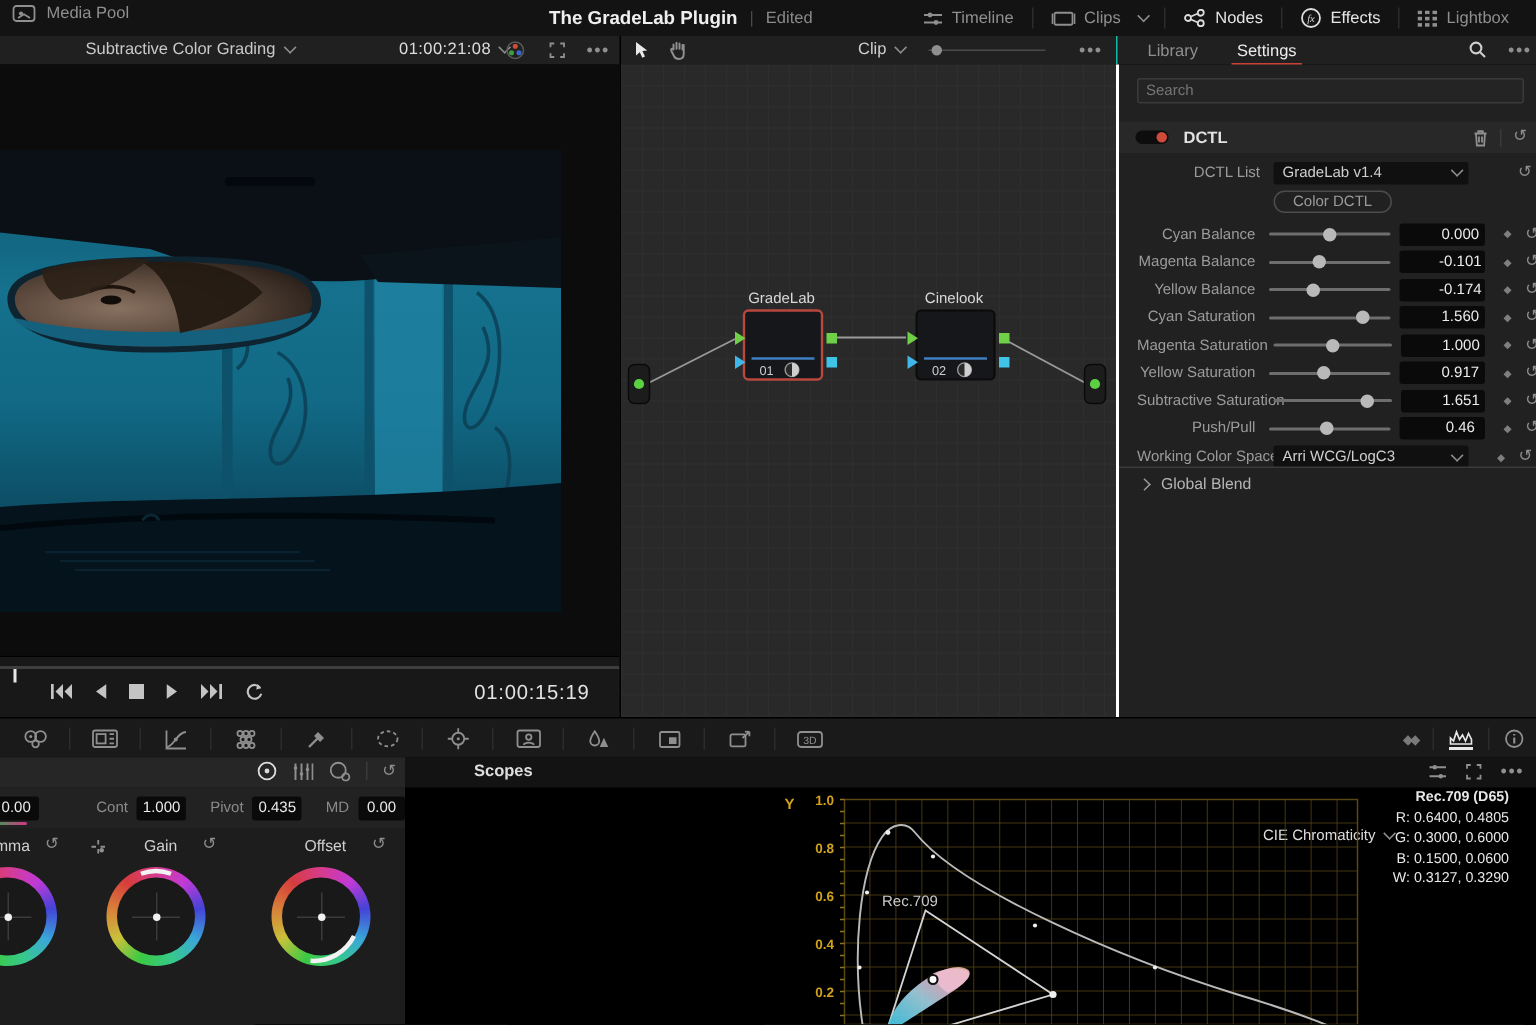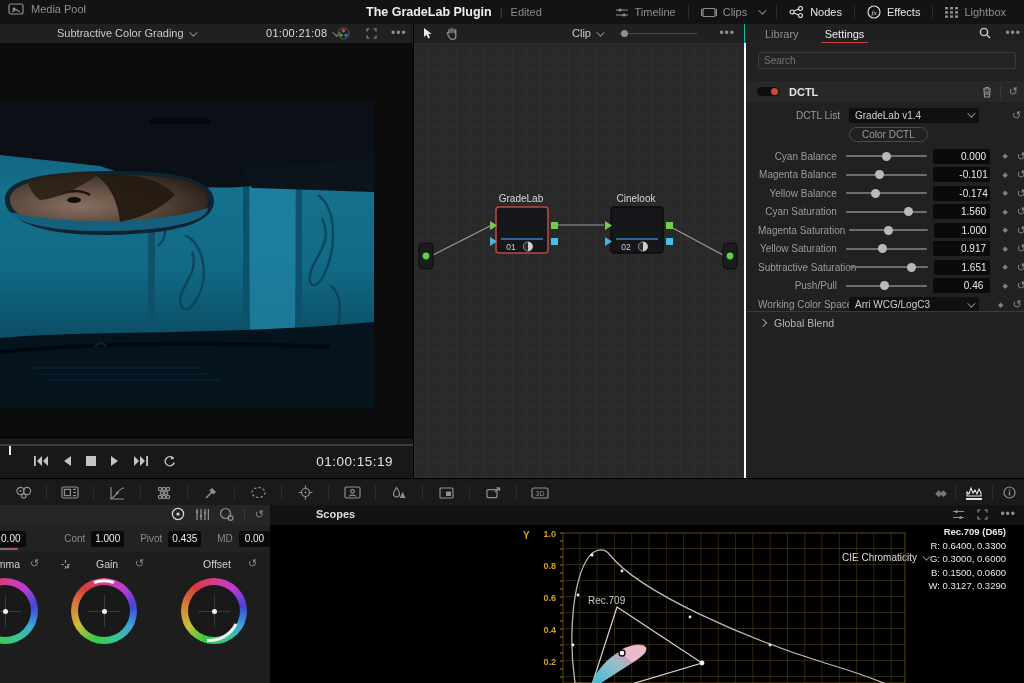--- a/index.html
+++ b/index.html
@@ -760,20 +760,20 @@
       </g>
 
       <g>
         <path d="M322,158 C326,146 336,134 352,125 C362,119 372,118 376,122 C378,126 372,132 362,138 C348,147 334,156 328,160 Z" fill="url(#blobg)" opacity="0.92"></path>
         <path d="M352,124 C360,120 372,119 376,123 C378,127 370,133 362,137 C356,133 352,128 352,124 Z" fill="#efc0d2" opacity="0.85"></path>
         <circle cx="352" cy="128" r="3" fill="#ffffff" stroke="#111" stroke-width="1.4"></circle>
       </g>
     </svg>
     <div class="readout">
       <div style="font-weight:bold;">Rec.709 (D65)</div>
-      <div>R: 0.6400, 0.3300</div>
+      <div>R: 0.6400, 0.4805</div>
       <div>G: 0.3000, 0.6000</div>
       <div>B: 0.1500, 0.0600</div>
       <div>W: 0.3127, 0.3290</div>
     </div>
   </div>
 
 </div>
 
 </body></html>

